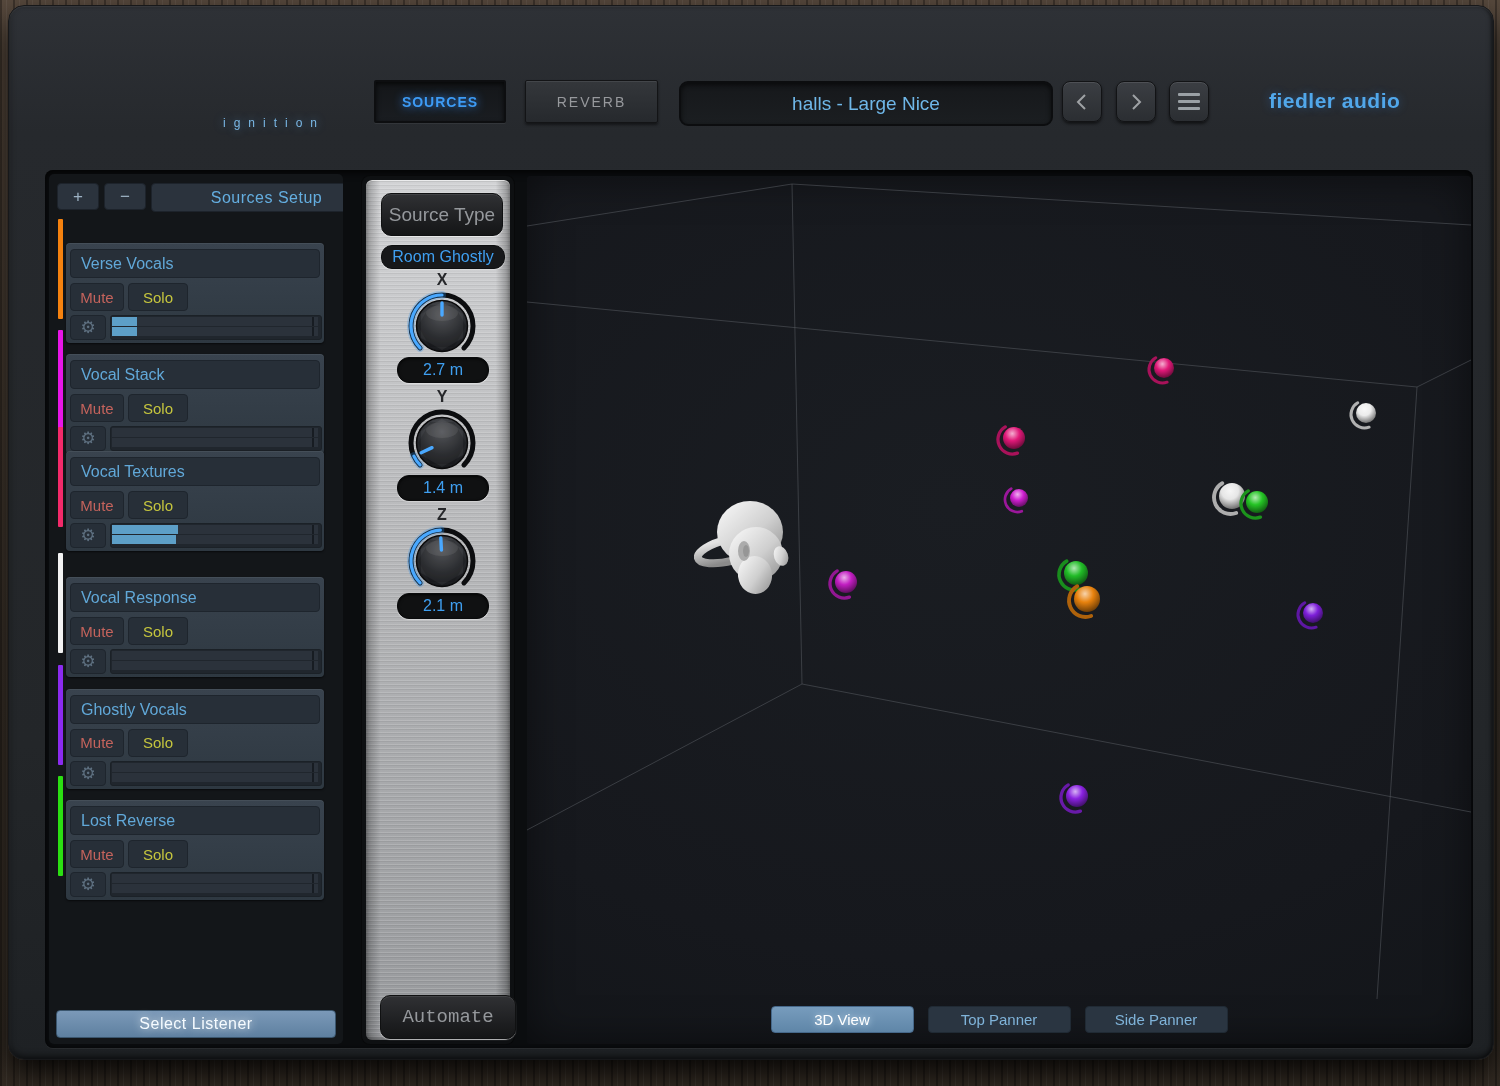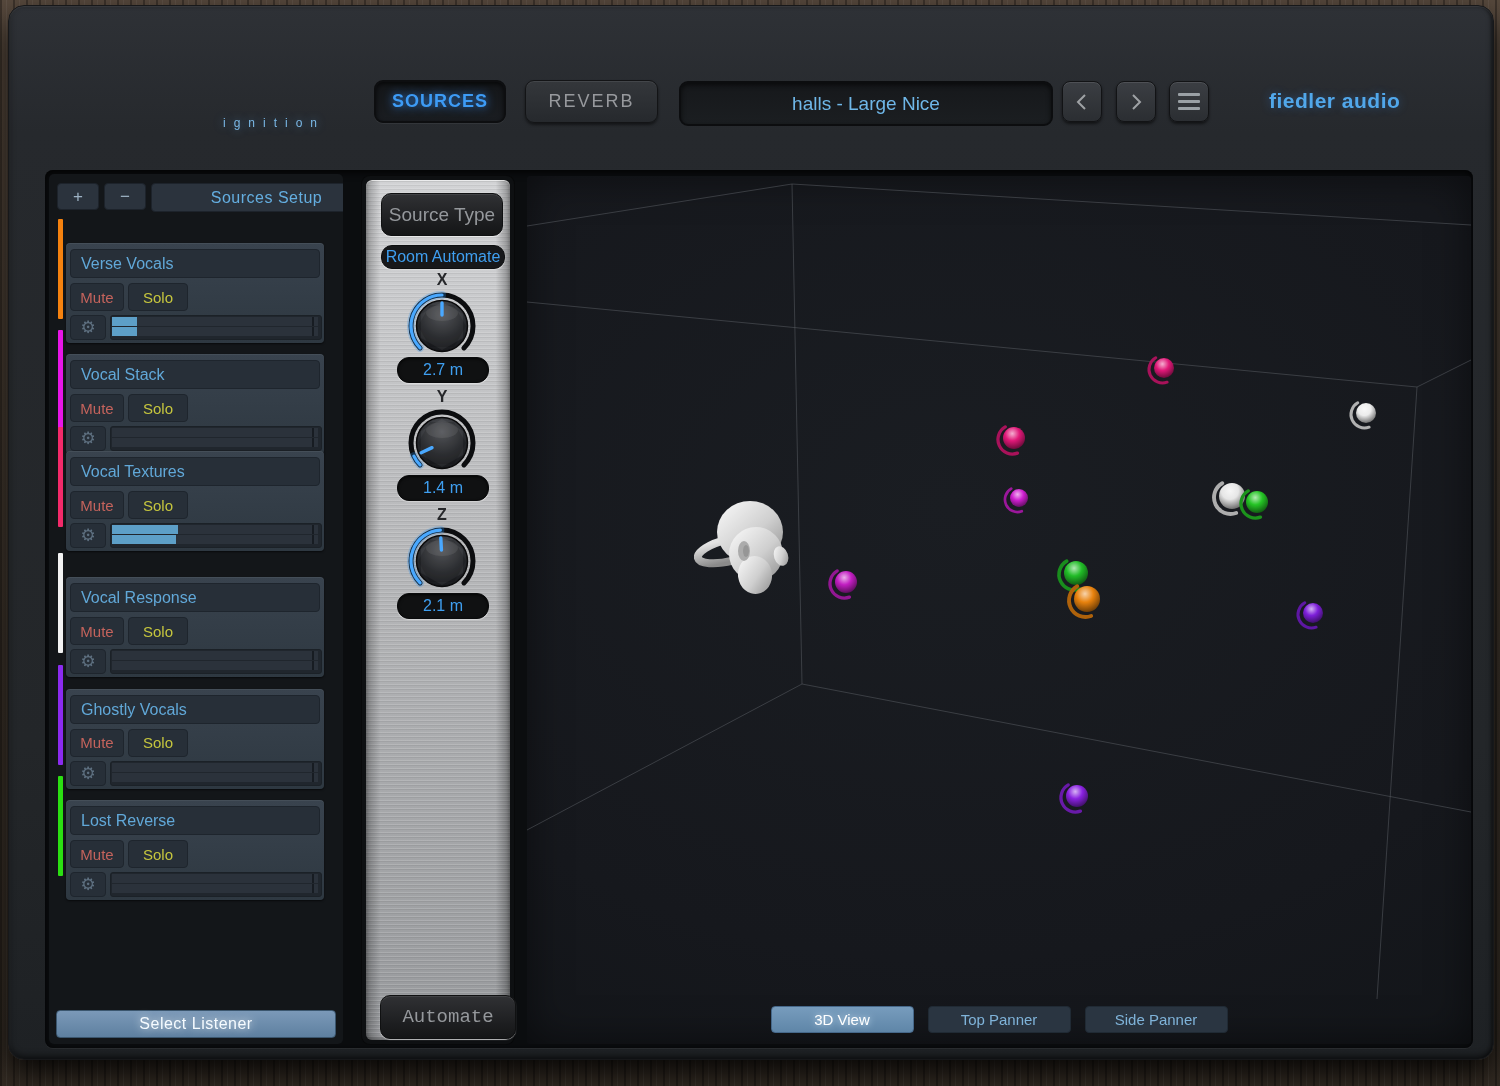--- a/index.html
+++ b/index.html
@@ -19,22 +19,22 @@
     box-shadow:0 14px 30px rgba(0,0,0,.85), inset 0 1px 1px rgba(255,255,255,.08),
       inset 0 -3px 6px rgba(0,0,0,.55), inset 2px 0 3px rgba(255,255,255,.03),
       inset -2px 0 3px rgba(0,0,0,.3);
     border:1px solid #17181a;
   }
   
   #logo-title{left:70px;top:56px;width:252px;font-size:46px;font-weight:300;
     color:#8cc6ee;letter-spacing:7px;text-shadow:0 0 14px rgba(90,180,255,.55);}
   #logo-sub{left:70px;top:110px;width:246px;text-align:right;font-size:12px;
     color:#7ab8e6;letter-spacing:8px;text-shadow:0 0 8px rgba(90,180,255,.5);}
-  .top-btn{border-radius:9px;display:flex;align-items:center;justify-content:center;
-    font-size:18px;letter-spacing:1px;cursor:default;}
+  .top-btn{border-radius:2px;display:flex;align-items:center;justify-content:center;
+    font-size:14px;letter-spacing:1px;cursor:default;}
   #sources-btn{left:365px;top:74px;width:132px;height:43px;
     background:linear-gradient(180deg,#141619,#1a1d21);
     border:2px solid #0d0e10;box-shadow:inset 0 2px 5px rgba(0,0,0,.7),0 1px 0 rgba(255,255,255,.06);
     color:#3d9bf5;font-weight:bold;text-shadow:0 0 10px rgba(60,150,255,.9);}
   #reverb-btn{left:516px;top:74px;width:133px;height:43px;
     background:linear-gradient(180deg,#34373b,#26292d);
     border:1px solid #131416;box-shadow:inset 0 1px 0 rgba(255,255,255,.08),0 2px 3px rgba(0,0,0,.5);
     color:#97999d;letter-spacing:2px;}
   #preset-box{left:670px;top:75px;width:370px;height:41px;border-radius:9px;
     background:linear-gradient(180deg,#16181b,#1b1e21);
@@ -292,21 +292,21 @@
       </div>
     </div>
   </div>
       </div>
     <button id="select-listener" class="abs">Select Listener</button>
   </div>
 
   <div id="metal-wrap" class="abs">
     <div id="metal">
       <button id="source-type-btn" class="metal-btn">Source Type</button>
-      <div id="room-related">Room Automate</div>
+      <div id="room-related">Room Ghostly</div>
       <div id="knob-stack">
           <div class="knob-label" style="top: 91px;">X</div>
           <svg width="84" height="84" viewBox="-42 -42 84 84" class="knob-svg" style="top: 104px;">
             <defs>
               <radialGradient id="kg0" cx="50%" cy="28%" r="80%">
                 <stop offset="0%" stop-color="#57595e"></stop>
                 <stop offset="55%" stop-color="#2a2c30"></stop>
                 <stop offset="100%" stop-color="#121316"></stop>
               </radialGradient>
             </defs>

